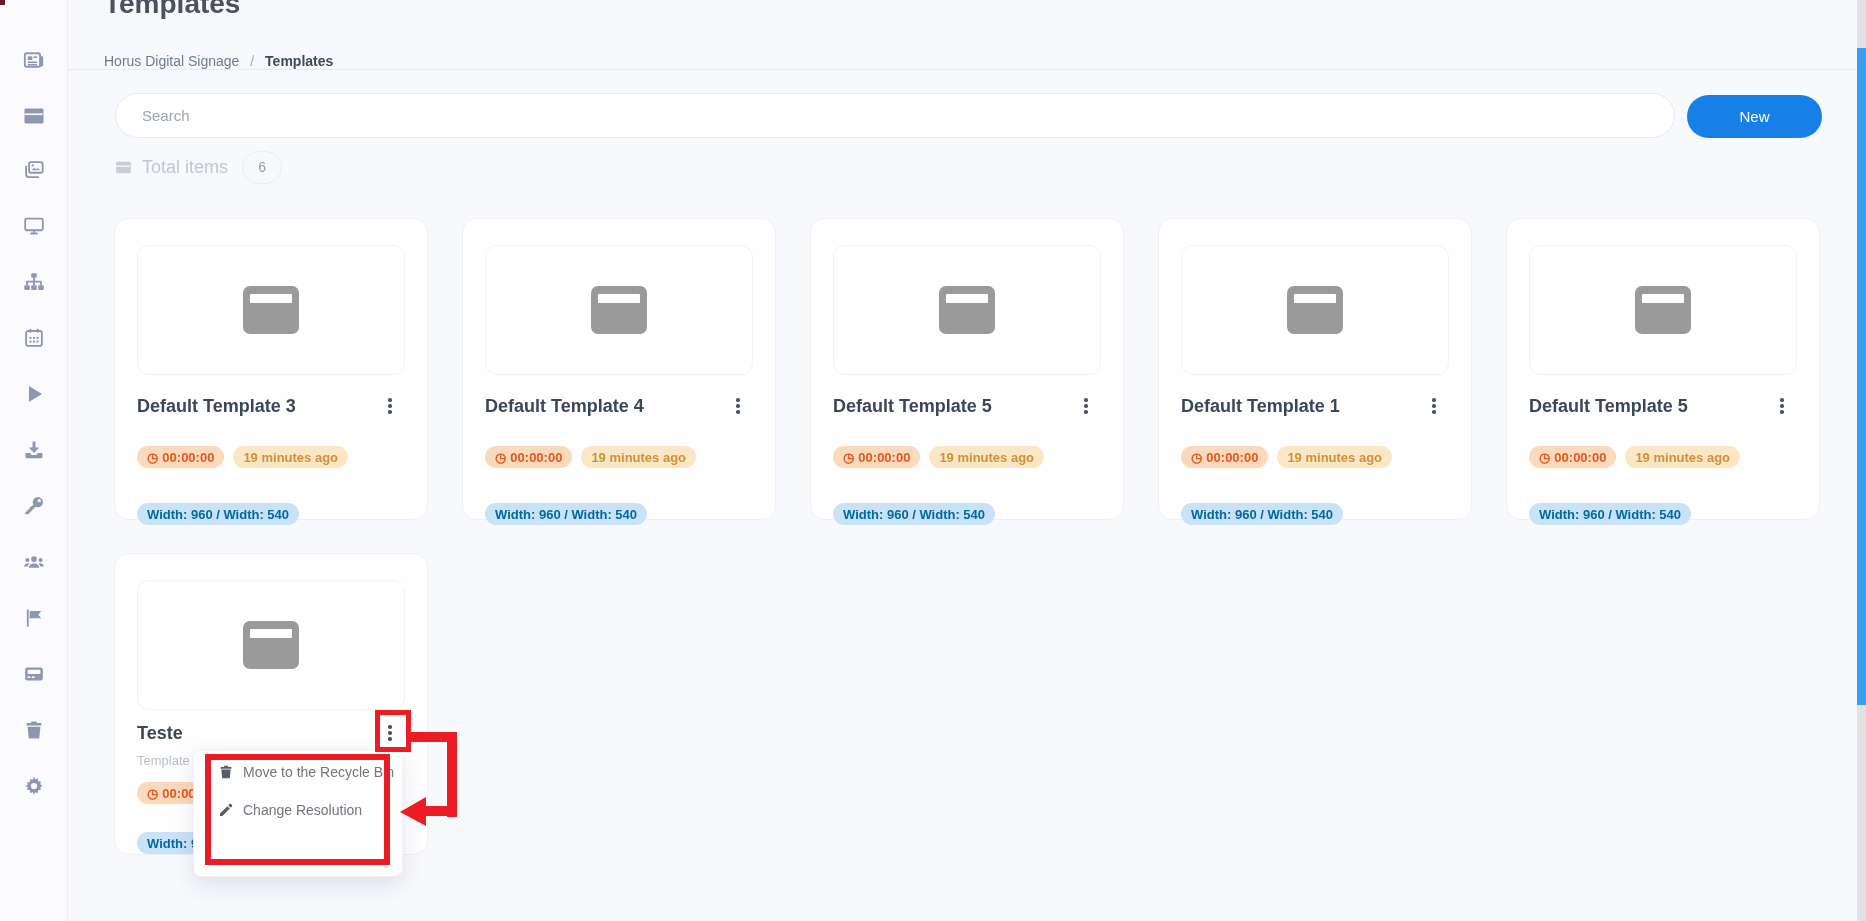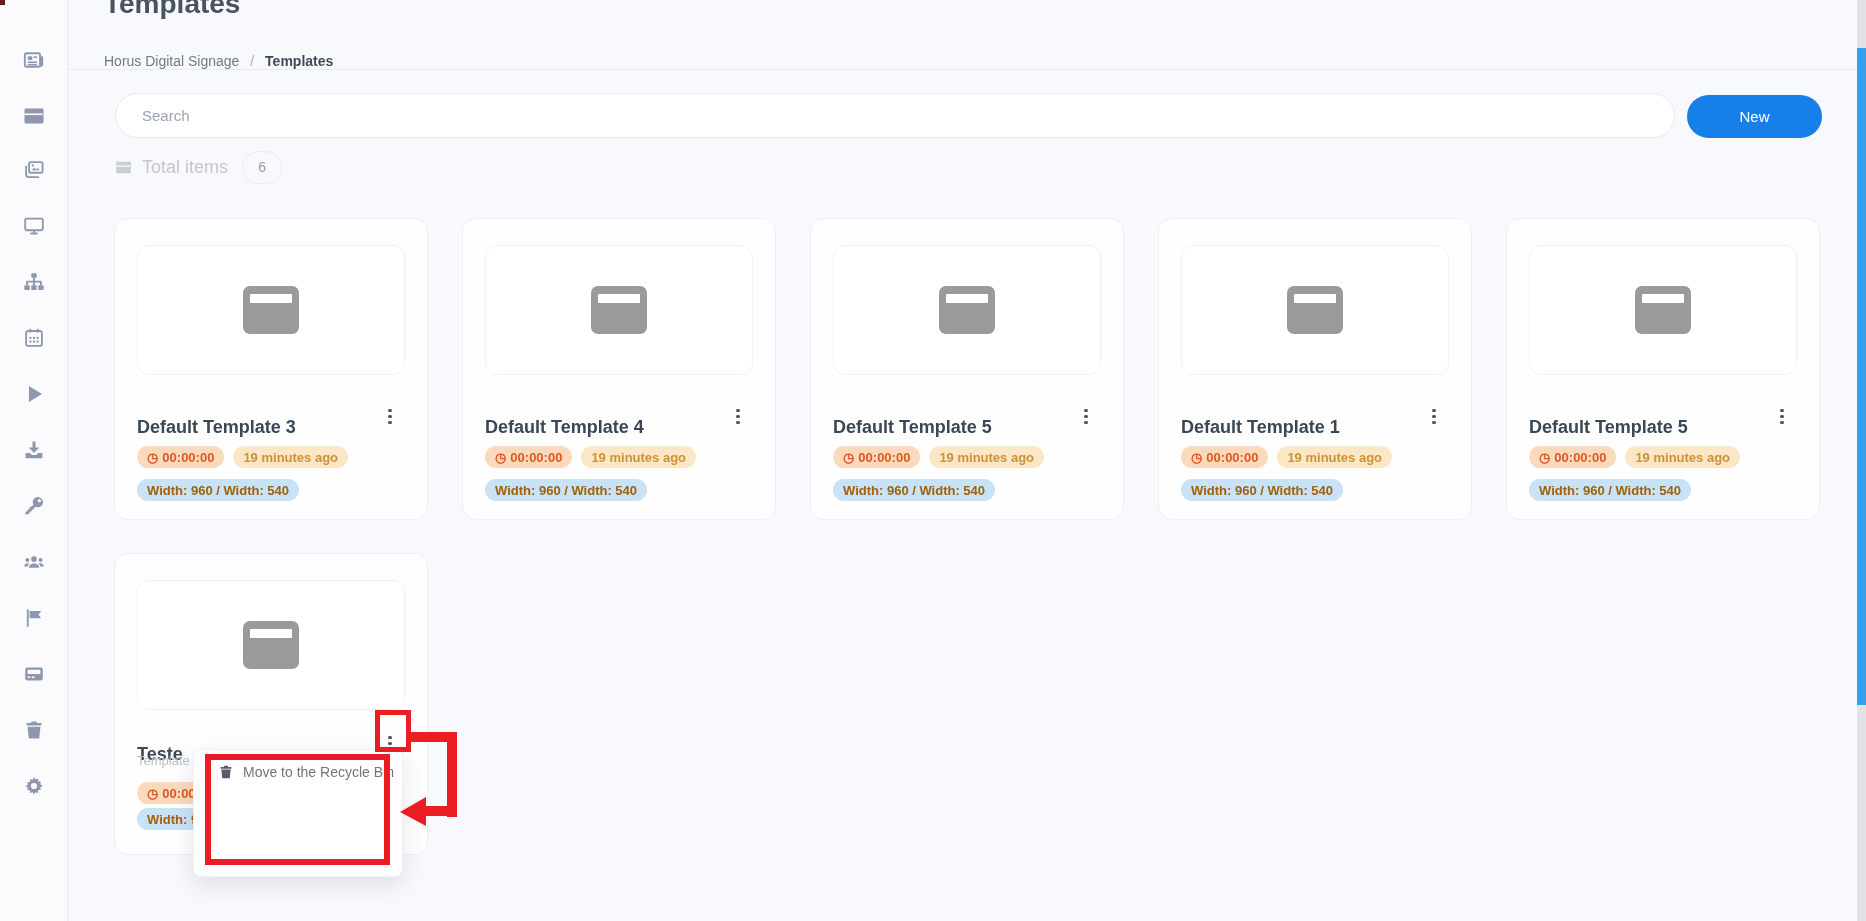--- a/index.html
+++ b/index.html
@@ -31,33 +31,33 @@
   .total-badge { min-width:40px; height:33px; border:1px solid #e9ecf1; border-radius:17px; display:flex; align-items:center; justify-content:center; font-size:14px; color:#959ca8; background:transparent; padding:0 12px; margin-left:4px; }
 
   
   .grid { position:absolute; left:114px; top:218px; width:1706px; display:flex; flex-wrap:wrap; column-gap:34px; row-gap:33px; }
   .card { position:relative; width:314px; height:302px; background:#fefeff; border:1px solid #eef0f5; border-radius:14px; }
   .thumb { position:absolute; left:22px; right:22px; top:26px; height:130px; background:#fff; border:1px solid #f1f2f7; border-radius:12px; display:flex; align-items:center; justify-content:center; }
   .thumb-glyph { width:56px; height:48px; background:#9a9a9a; border-radius:7px; position:relative; }
   .thumb-glyph::before { content:""; position:absolute; left:7px; right:7px; top:8px; height:9px; background:#fff; border-radius:1px; }
   .title-row { position:absolute; left:22px; right:22px; top:176px; display:flex; align-items:center; justify-content:space-between; }
   .card.has-sub .title-row { top:168px; }
-  .card-title { font-size:18px; font-weight:600; color:#3b4757;margin-top:22px; }
+  .card-title { font-size:18px; font-weight:600; color:#3b4757; }
   .card-sub { position:absolute; left:22px; top:199px; font-size:13px; color:#b9bfc9; }
   .kebab { width:18px; height:22px; display:flex; flex-direction:column; align-items:center; justify-content:center; gap:2.5px; cursor:pointer; margin-right:6px; }
   .kebab i { width:3.5px; height:3.5px; background:#47536a; border-radius:50%; display:block; }
   .badge-row1 { position:absolute; left:22px; top:227px; display:flex; gap:9px; }
   .badge-row2 { position:absolute; left:22px; top:260px; display:flex; }
   .card.has-sub .badge-row1 { top:228px; }
   .card.has-sub .badge-row2 { top:254px; }
   .badge { height:22px; border-radius:11px; font-size:13px; font-weight:700; display:flex; align-items:center; padding:0 10px; white-space:nowrap; }
   .badge.duration { background:#fbd9bd; color:#e2581f; gap:4px; }
   .badge.duration .clk { font-size:13px; line-height:1; }
   .badge.updated { background:#fbe7c5; color:#cd9238; }
-  .badge.resolution { background:#c8e2f8; color:#a16207; }
+  .badge.resolution { background:#c8e2f8; color:#0369a1;margin-top:24px; }
 
   
   .ctx-menu { position:absolute; left:193px; top:749px; width:210px; height:128px; background:#fff; border:1px solid #f0f0f3; border-radius:8px; box-shadow:0 8px 22px rgba(40,50,70,.12); z-index:40; padding-top:3px; }
   .ctx-item { height:38px; display:flex; align-items:center; gap:9px; padding-left:24px; cursor:pointer; }
   .ctx-item .mi { width:16px; height:16px; color:#565d68; flex:0 0 16px; }
   .ctx-item .mi svg { width:16px; height:16px; display:block; }
   .ctx-item span.lbl { font-size:14px; color:#70757e; white-space:nowrap; }
 
   
   .overlay { position:absolute; left:0; top:0; width:1866px; height:921px; z-index:50; pointer-events:none; }
@@ -355,20 +355,29 @@
 <div class="ctx-menu" id="ctx-menu">
     <div class="ctx-item">
       <span class="mi">
         <svg viewBox="0 0 24 24" xmlns="http://www.w3.org/2000/svg">
           <path d="M9.4 2.8h5.2l.8 1.6H20V7H4V4.4h4.6z" fill="currentColor"></path>
           <path d="M5 8.4h14L17.7 21.2H6.3z" fill="currentColor"></path>
         </svg>
       </span>
       <span class="lbl">Move to the Recycle Bin</span>
     </div>
+    <div class="ctx-item">
+      <span class="mi">
+        <svg viewBox="0 0 24 24" xmlns="http://www.w3.org/2000/svg">
+          <path d="M3 17.3V21h3.7L17.8 9.9 14.1 6.2z" fill="currentColor"></path>
+          <path d="M15.3 5l3.7 3.7 1.9-1.9a1.6 1.6 0 0 0 0-2.3l-1.4-1.4a1.6 1.6 0 0 0-2.3 0z" fill="currentColor"></path>
+        </svg>
+      </span>
+      <span class="lbl">Change Resolution</span>
+    </div>
   </div>
 
 <svg class="overlay" viewBox="0 0 1866 921">
   <rect x="377.5" y="712.5" width="31" height="37" fill="none" stroke="#ec1c24" stroke-width="5"></rect>
   <rect x="208" y="757" width="179" height="105" fill="none" stroke="#ec1c24" stroke-width="6"></rect>
   <g fill="#ec1c24">
     <rect x="407" y="732" width="50" height="10"></rect>
     <rect x="447" y="732" width="10" height="85"></rect>
     <rect x="424" y="806" width="33" height="10"></rect>
     <polygon points="400,812 426,797 426,826"></polygon>

